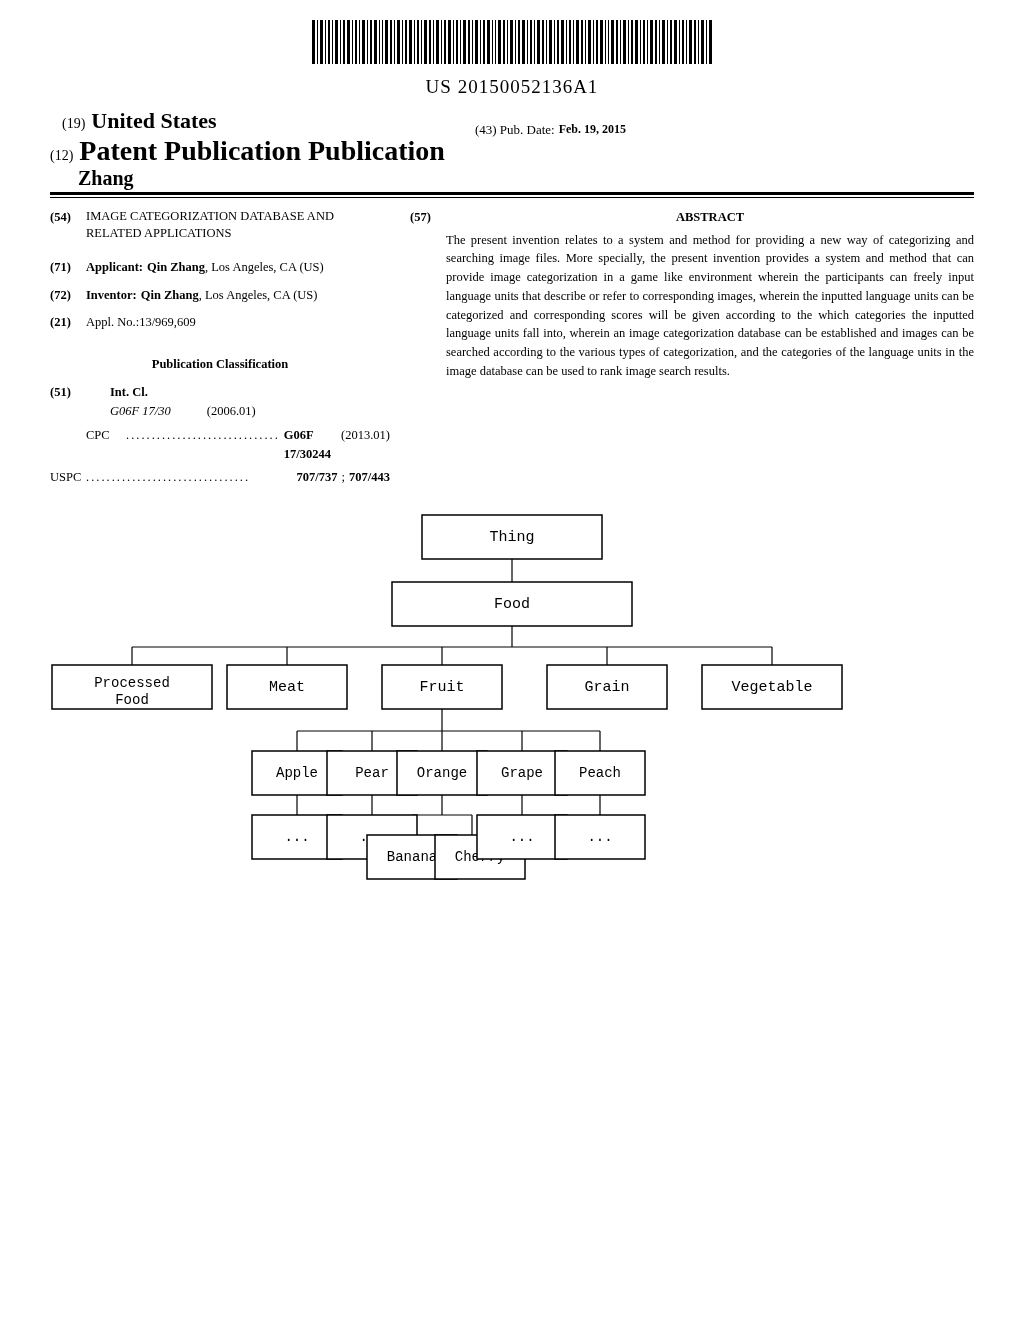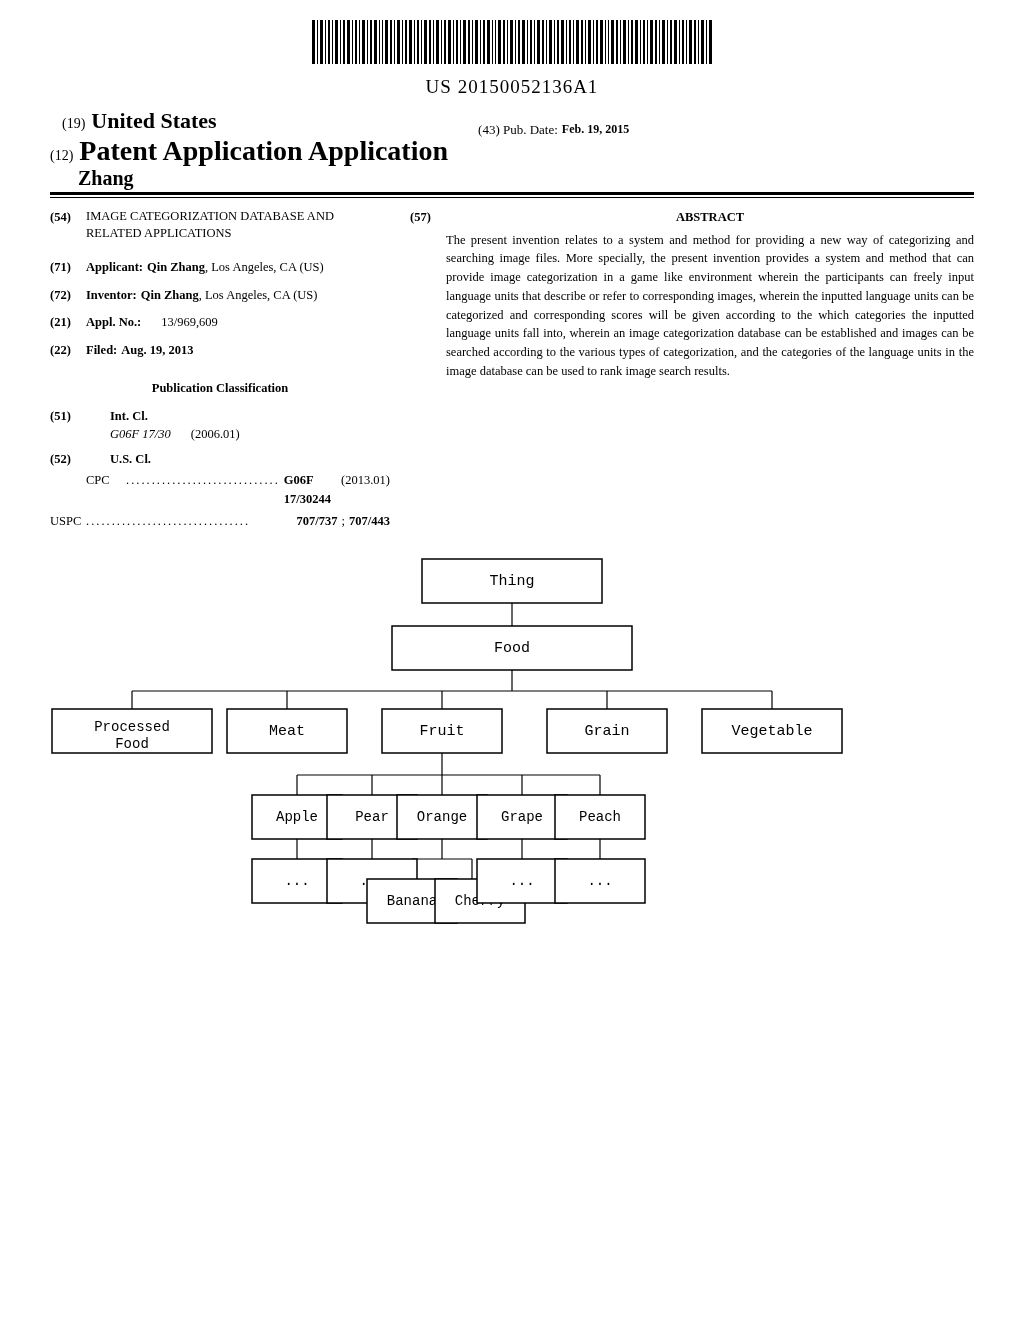--- a/index.html
+++ b/index.html
@@ -288,21 +288,21 @@
 
 <div class="header-section">
   <div class="header-top">
     <div style="min-width:220px;">
       <div style="display:flex;align-items:baseline;margin-left:12px;">
         <span style="font-size:14px;margin-right:6px;">(19)</span>
         <span style="font-size:22px;font-weight:bold;">United States</span>
       </div>
       <div style="display:flex;align-items:baseline;margin-top:2px;">
         <span style="font-size:14px;margin-right:6px;">(12)</span>
-        <span style="font-size:28px;font-weight:bold;line-height:1.1;">Patent Application Application</span>
+        <span style="font-size:28px;font-weight:bold;line-height:1.1;">Patent Publication Publication</span>
       </div>
       <div style="margin-left:28px;">
         <span style="font-size:20px;font-weight:bold;">Zhang</span>
       </div>
     </div>
     <div class="header-right">
       <div class="header-right-row">
         <span class="header-right-label">(43) Pub. Date:</span>
         <span class="header-right-value header-pub-date">Feb. 19, 2015</span>
       </div>
@@ -334,51 +334,42 @@
     <div class="field-row">
       <span class="field-num">(72)</span>
       <span style="font-weight:bold;margin-right:4px;">Inventor:</span>
       <span style="font-weight:bold;">Qin Zhang</span>
       <span>, Los Angeles, CA (US)</span>
     </div>
     <div style="height:4px;"></div>
 
     <div class="field-row">
       <span class="field-num">(21)</span>
-      <span style="font-weight:bold;margin-right:20px;">Appl. No.:</span>
+      <span style="font-weight:normal;margin-right:0;">Appl. No.:</span>
       <span>13/969,609</span>
     </div>
     <div style="height:4px;"></div>
 
-    <div class="field-row">
-      <span class="field-num">(22)</span>
-      <span style="font-weight:bold;margin-right:4px;">Filed:</span>
-      <span style="font-weight:bold;">Aug. 19, 2013</span>
-    </div>
     <div style="height:14px;"></div>
 
     <div class="pub-class-title">Publication Classification</div>
     <div style="height:6px;"></div>
 
     <div class="int-cl-row">
       <span class="int-cl-label" style="font-weight:bold;">(51)</span>
       <div>
         <div style="font-weight:bold;font-size:12.5px;">Int. Cl.</div>
-        <div style="font-size:12.5px;display:flex;gap:20px;">
+        <div style="font-size:12.5px;display:flex;gap:36px;">
           <span class="int-cl-italic">G06F 17/30</span>
           <span>(2006.01)</span>
         </div>
       </div>
     </div>
     <div style="height:4px;"></div>
 
-    <div class="int-cl-row">
-      <span class="int-cl-label" style="font-weight:bold;">(52)</span>
-      <div style="font-weight:bold;font-size:12.5px;">U.S. Cl.</div>
-    </div>
 
     <div style="padding-left:36px;font-size:12.5px;display:flex;align-items:baseline;">
       <span style="min-width:40px;">CPC</span>
       <span style="flex:1;letter-spacing:2px;">..............................</span>
       <span style="font-weight:bold;margin-left:4px;">G06F 17/30244</span>
       <span style="margin-left:4px;">(2013.01)</span>
     </div>
     <div style="height:4px;"></div>
 
     <div style="font-size:12.5px;display:flex;align-items:baseline;">

